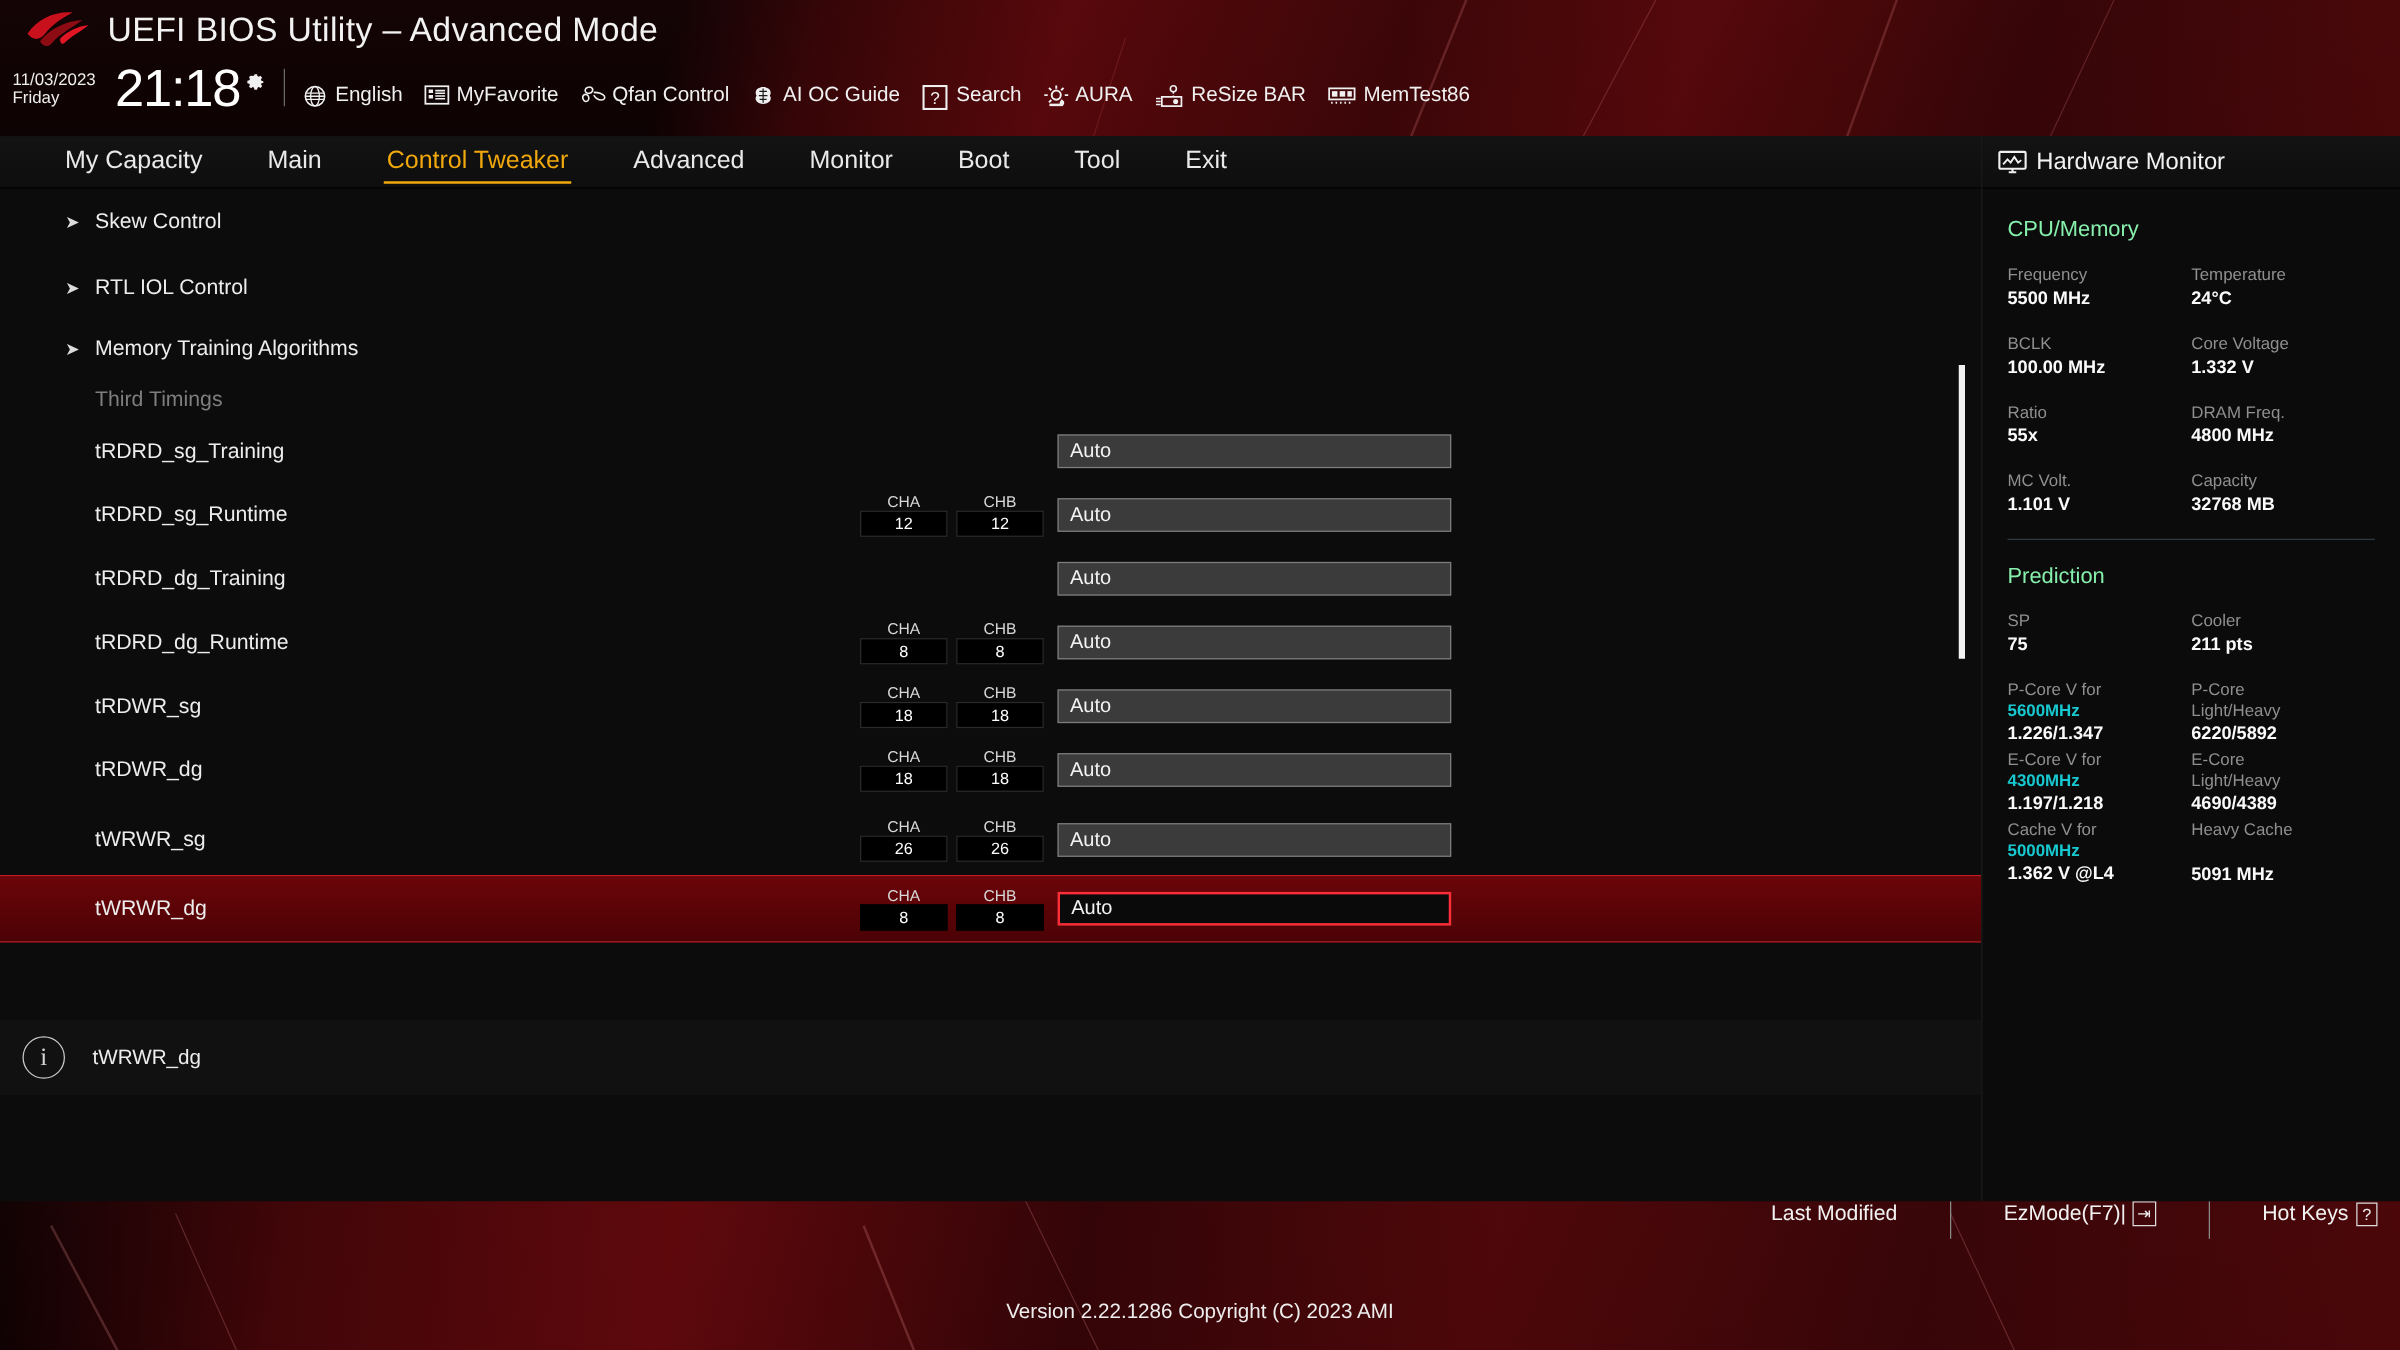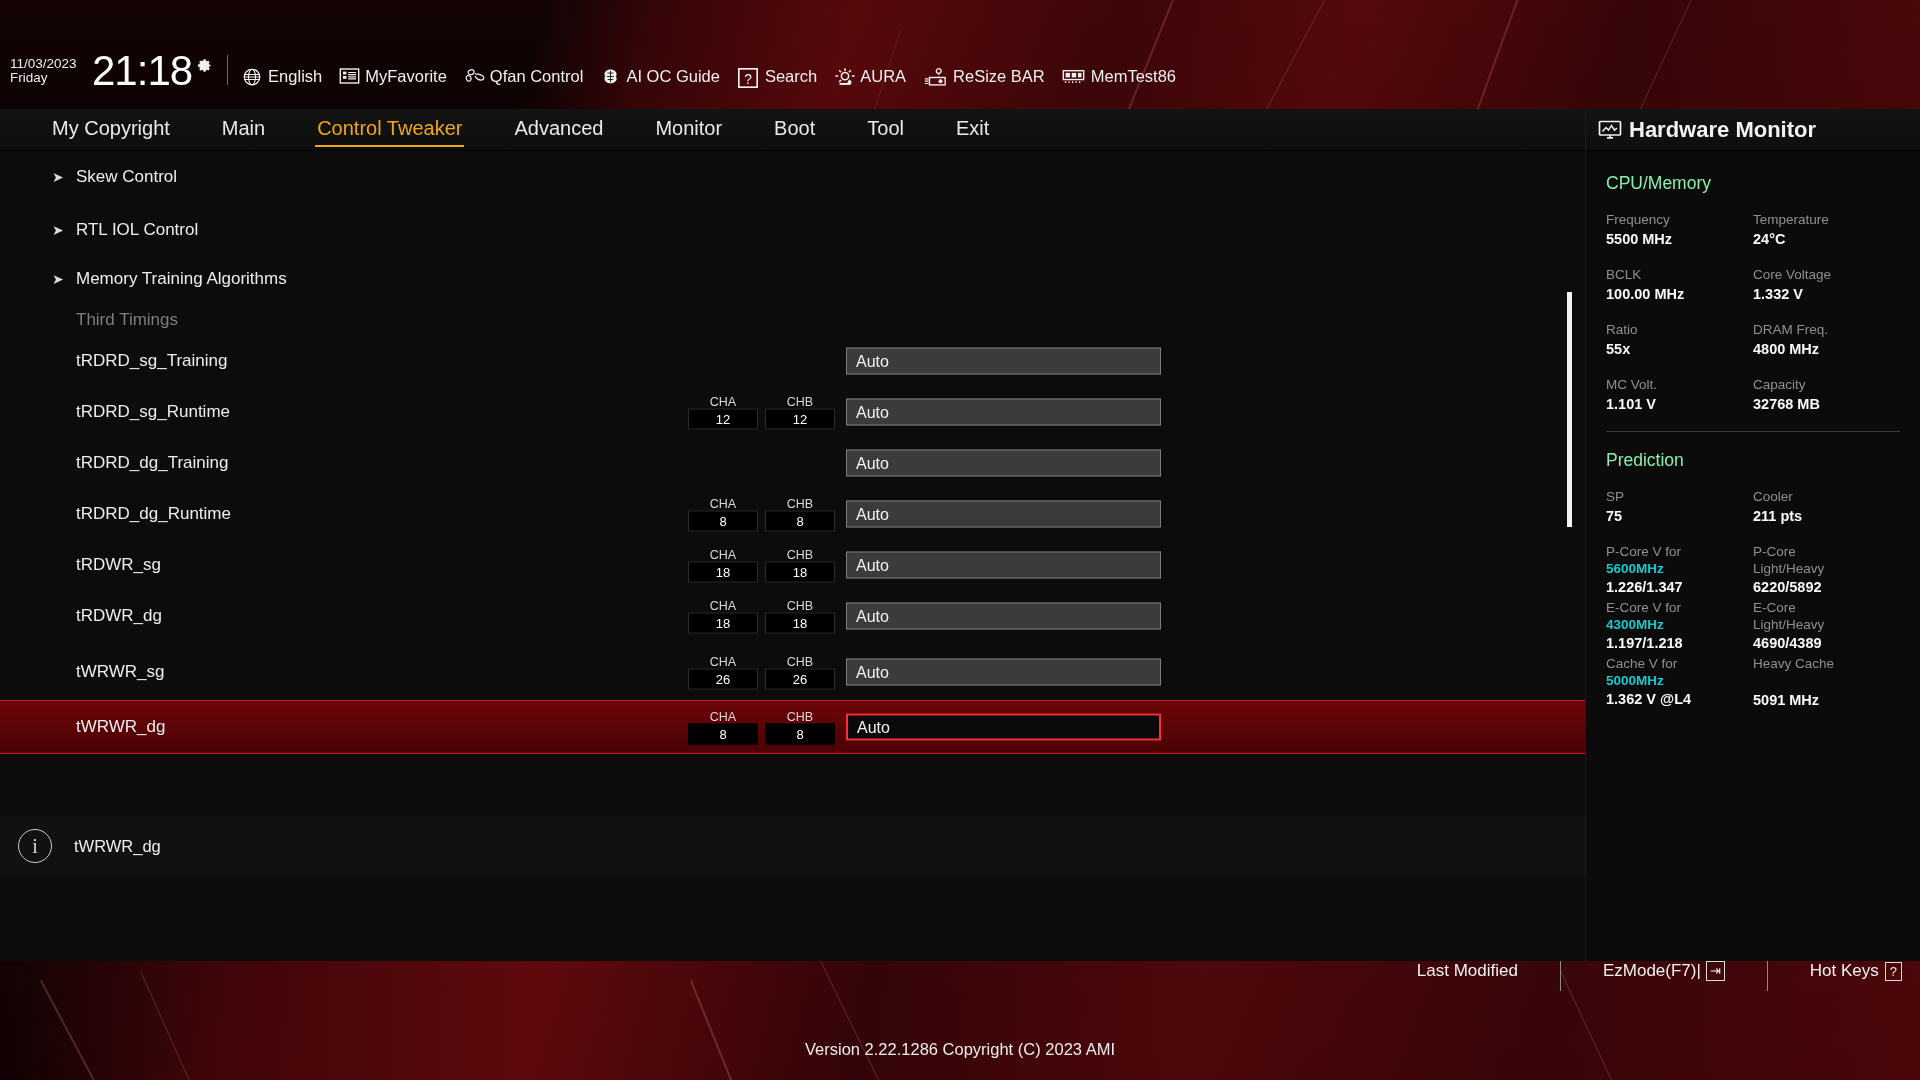--- a/index.html
+++ b/index.html
@@ -87,21 +87,21 @@
   .info-txt { font-size:16.5px; color:#ededed; }
 
   
   .sidebar {
     position:absolute; left:1585px; top:109px; width:335px; height:852px;
     background:#0b0b0b; border-left:1px solid #1d1d1d;
   }
   .hm-head { height:42px; display:flex; align-items:center; padding-left:12px;
     background:linear-gradient(#131313,#0e0e0e); border-bottom:1px solid #000; }
   .hm-ic { width:24px; height:20px; position:relative; margin-right:7px; }
-  .hm-title { font-size:22px; color:#f2f2f2;font-weight:bold; }
+  .hm-title { font-size:19px; color:#f2f2f2; }
 
   .hm-body { padding:22px 20px 0 20px; }
   .sect-title { font-size:17.5px; color:#86efac; margin-bottom:17px; }
   .kv-row { display:flex; margin-bottom:17px; }
   .kv { width:50%; }
   .kv .k { font-size:13.5px; color:#8f8f8f; line-height:18px; }
   .kv .v { font-size:14.5px; color:#fafafa; font-weight:bold; line-height:20px; }
   .kv .k .hl { color:#17c8d0; font-weight:bold; }
   .hm-div { height:1px; background:#2e3c42; margin:6px 0 18px 0; }
   .kv.tight .k { line-height:17px; }
@@ -128,20 +128,30 @@
 
 <div id="root">
 
   <div class="header">
     <div class="streak" style="left:1180px;top:-20px;width:2px;height:150px;transform:rotate(22deg);"></div>
     <div class="streak" style="left:1340px;top:-30px;width:1px;height:170px;transform:rotate(28deg);"></div>
     <div class="streak" style="left:1520px;top:-10px;width:2px;height:130px;transform:rotate(20deg);"></div>
     <div class="streak" style="left:1700px;top:-20px;width:1px;height:160px;transform:rotate(25deg);"></div>
     <div class="streak" style="left:900px;top:30px;width:1px;height:90px;transform:rotate(18deg);background:rgba(255,120,120,.14);"></div>
 
+    <div class="hdr-title-row">
+      <span class="rog-logo">
+        <svg width="58" height="34" viewBox="0 0 58 34">
+          <path d="M4 20 C12 8, 26 2, 40 3 C33 7, 24 12, 18 20 C14 25, 9 26, 4 20 Z" fill="#c8111c"></path>
+          <path d="M14 26 C22 16, 34 10, 48 9 C40 15, 30 20, 24 27 C21 31, 17 31, 14 26 Z" fill="#8d0c14"></path>
+          <path d="M30 24 C36 18, 44 14, 53 13 C47 18, 39 22, 34 27 C32 29, 30 28, 30 24 Z" fill="#e01624"></path>
+        </svg>
+      </span>
+      <span class="hdr-title">UEFI BIOS Utility – Advanced Mode</span>
+    </div>
 
     <div class="hdr-info-row">
       <div class="datebox">
         <div class="d1">11/03/2023</div>
         <div class="d2">Friday</div>
       </div>
       <div class="clock">21:18</div>
       <span class="gear-ic">
         <svg width="19" height="19" viewBox="0 0 24 24">
             <path fill="#f0f0f0" d="M12 8.2a3.8 3.8 0 100 7.6 3.8 3.8 0 000-7.6zm0 6a2.2 2.2 0 110-4.4 2.2 2.2 0 010 4.4zM21 13.8l-1.9-.5a7.6 7.6 0 00-.5-1.3l1.2-1.6-1.6-2-1.8.9a7.6 7.6 0 00-1.3-.7L14.7 6.7h-2.6l-.5 1.9a7.6 7.6 0 00-1.3.6L8.6 8.1l-2 1.6.9 1.8a7.6 7.6 0 00-.6 1.3l-2 .5v2.5l2 .5c.15.45.35.9.6 1.3l-.9 1.8 2 1.6 1.7-1.2c.4.25.85.45 1.3.6l.5 2h2.6l.5-2c.45-.15.9-.35 1.3-.6l1.8.9 1.6-2-1.2-1.6c.2-.4.4-.85.5-1.3l1.9-.5z"></path>
@@ -239,21 +249,21 @@
                 <path d="M4 16v2M8 16v2M12 16v2M16 16v2M20 16v2" stroke="#f0f0f0" stroke-width="1.4"></path>
               </svg>
           </span>
           <span class="lbl">MemTest86</span>
         </div>
       </div>
     </div>
   </div>
 
   <div class="navbar">
-    <div class="tab">My Copyright</div>
+    <div class="tab">My Capacity</div>
     <div class="tab">Main</div>
     <div class="tab active">Control Tweaker</div>
     <div class="tab">Advanced</div>
     <div class="tab">Monitor</div>
     <div class="tab">Boot</div>
     <div class="tab">Tool</div>
     <div class="tab">Exit</div>
   </div>
 
   <div class="main">

